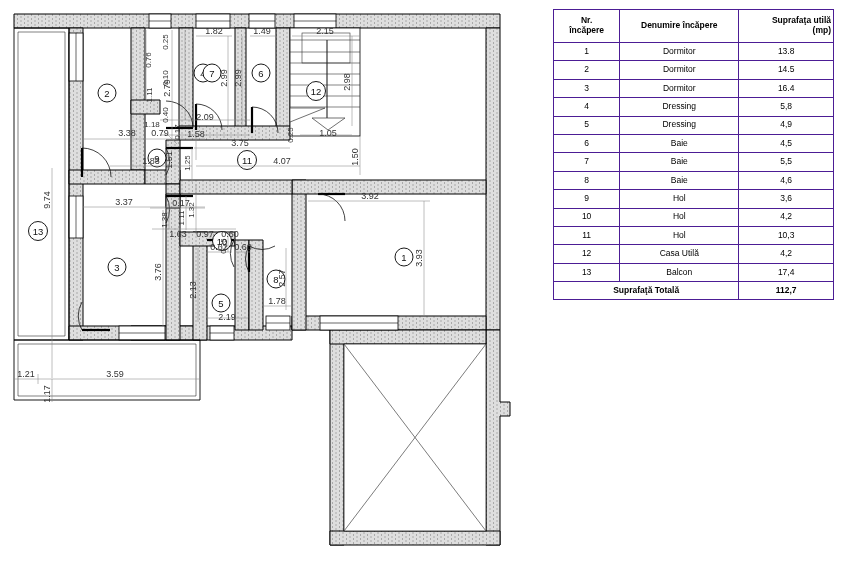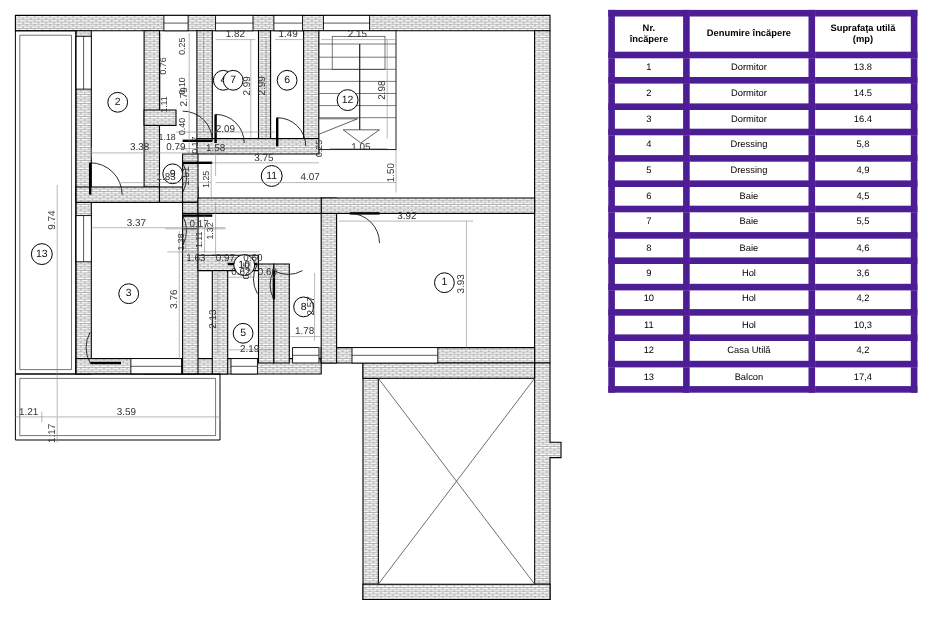--- a/index.html
+++ b/index.html
@@ -50,38 +50,38 @@
   #schedule {
     position: absolute;
     left: 553px;
     top: 9px;
     width: 281px;
     border-collapse: collapse;
     background: #ffffff;
     font-family: "Liberation Sans", sans-serif;
   }
   #schedule td, #schedule th {
-    border: 6px solid #4c1d95;
+    border: 1px solid #4c1d95;
     font-size: 8.5px;
     color: #000000;
     text-align: center;
     padding: 0;
     height: 17.4px;
     line-height: 1.15;
     font-weight: normal;
   }
   #schedule thead th {
     font-weight: bold;
     font-size: 8.5px;
     height: 30px;
     padding: 1px 2px;
   }
   #schedule .col-nr { width: 64px; }
   #schedule .col-name { width: 122px; }
-  #schedule .col-area { width: 95px; }
+  #schedule .col-area { width: 95px; text-align: right; }
   #schedule tr.total-row td {
     font-weight: bold;
   }
   #schedule td.span-label {
     font-weight: bold;
   }
 </style>
 </head>
 <body>
 
@@ -520,16 +520,20 @@
       <tr>
         <td>12</td>
         <td>Casa Utilă</td>
         <td>4,2</td>
       </tr>
       <tr>
         <td>13</td>
         <td>Balcon</td>
         <td>17,4</td>
       </tr>
+      <tr class="total-row">
+        <td class="span-label" colspan="2">Suprafaţă Totală</td>
+        <td>112,7</td>
+      </tr>
     </tbody>
   </table>
 
 </div>
 
 </body></html>

